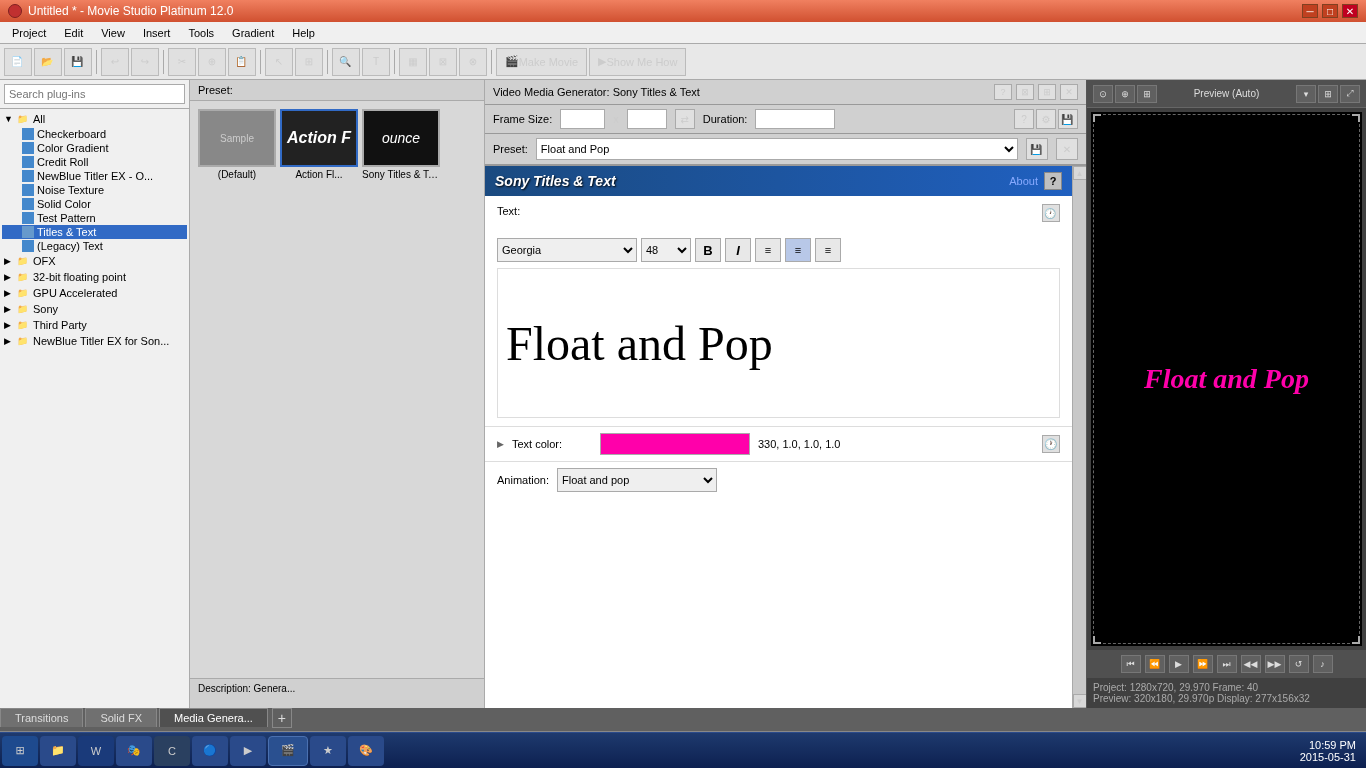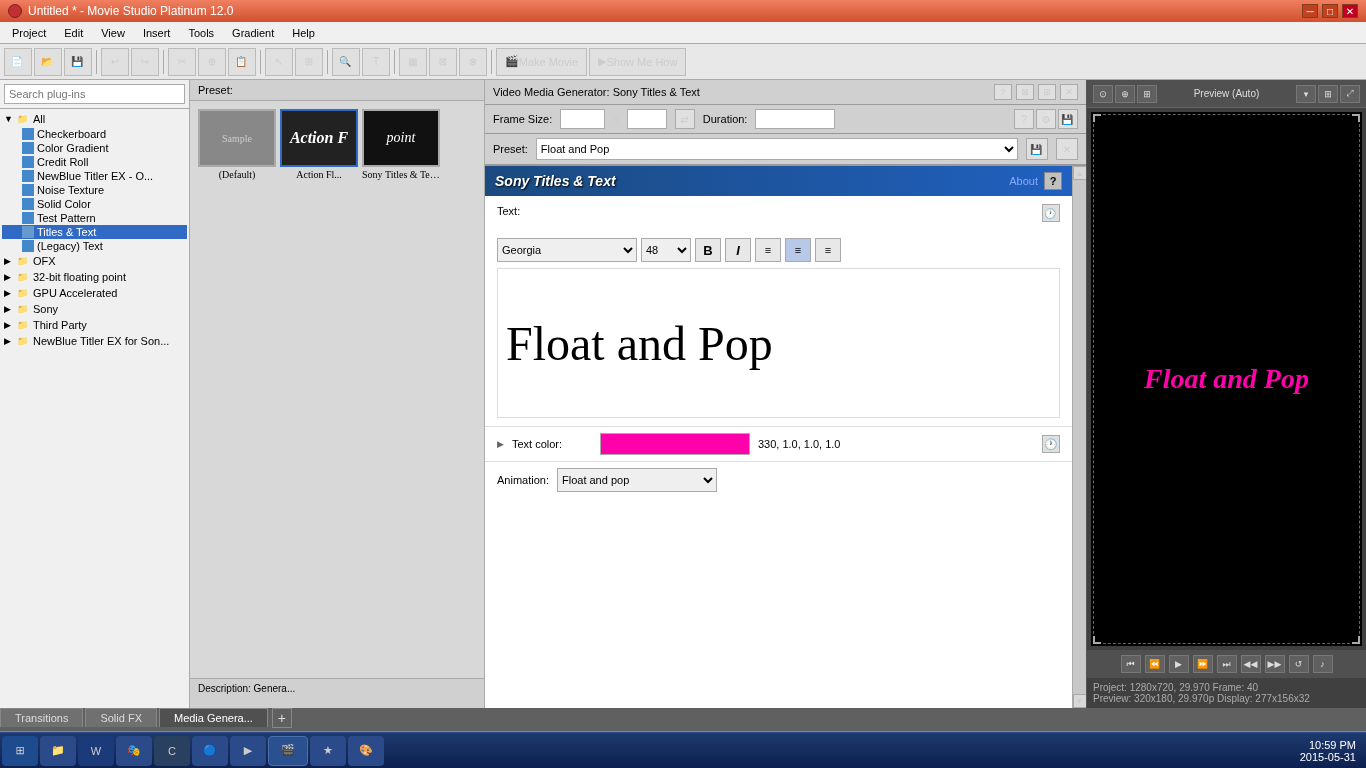--- a/index.html
+++ b/index.html
@@ -28,21 +28,21 @@
     #search-bar input { width: 100%; height: 20px; border: 1px solid #aaa; font-size: 11px; padding: 0 4px; }
     #tree-view { flex: 1; overflow-y: auto; padding: 2px; }
     .tree-item { display: flex; align-items: center; padding: 1px 2px; cursor: pointer; font-size: 11px; color: #000; white-space: nowrap; }
     .tree-item.selected { background: #316ac5; color: white; }
     .tree-icon { width: 14px; height: 14px; margin-right: 3px; display: inline-flex; align-items: center; justify-content: center; font-size: 9px; }
     .expand-icon { width: 10px; margin-right: 2px; font-size: 9px; cursor: pointer; }
 
     
     #presets-panel { width: 295px; background: #d8d8d8; border-right: 1px solid #aaa; display: flex; flex-direction: column; }
     #presets-header { padding: 4px 8px; font-size: 11px; color: #000; background: #d0d0d0; border-bottom: 1px solid #aaa; }
-    #presets-grid { display: flex; flex-wrap: wrap; gap: 4px; padding: 8px; overflow-y: auto; flex: 1; font-family: Liberation Serif, serif; }
+    #presets-grid { display: flex; flex-wrap: wrap; gap: 4px; padding: 8px; overflow-y: auto; flex: 1; }
     .preset-item { width: 78px; cursor: pointer; text-align: center; }
     .preset-thumb { width: 78px; height: 58px; background: #888; border: 2px solid #aaa; display: flex; align-items: center; justify-content: center; font-size: 10px; color: white; position: relative; overflow: hidden; }
     .preset-thumb.selected { border-color: #316ac5; }
     .preset-label { font-size: 10px; color: #000; margin-top: 2px; overflow: hidden; text-overflow: ellipsis; white-space: nowrap; }
     #presets-desc { padding: 4px 8px; font-size: 10px; color: #000; background: #d0d0d0; border-top: 1px solid #aaa; min-height: 30px; }
 
     
     #center-panel { flex: 1; background: #c8c8c8; display: flex; flex-direction: column; overflow: hidden; }
     #generator-header { background: #c0c0c0; border-bottom: 1px solid #999; padding: 0; }
     #gen-title-bar { display: flex; align-items: center; justify-content: space-between; padding: 4px 8px; background: #d0d0d0; border-bottom: 1px solid #999; }
@@ -269,21 +269,21 @@
 
       <div class="preset-item">
         <div class="preset-thumb selected" style="background:#222;border-color:#316ac5;">
           <span style="font-size:16px;color:white;font-style:italic;font-weight:bold;">Action F</span>
         </div>
         <div class="preset-label">Action Fl...</div>
       </div>
 
       <div class="preset-item">
         <div class="preset-thumb" style="background:#111;">
-          <span style="font-size:14px;color:white;font-style:italic;">point</span>
+          <span style="font-size:14px;color:white;font-style:italic;">ounce</span>
         </div>
         <div class="preset-label">Sony Titles &amp; Text: C...</div>
       </div>
     </div>
     <div id="presets-desc">
       <span>Description: Genera...</span>
     </div>
   </div>
 
   <div id="center-panel">

